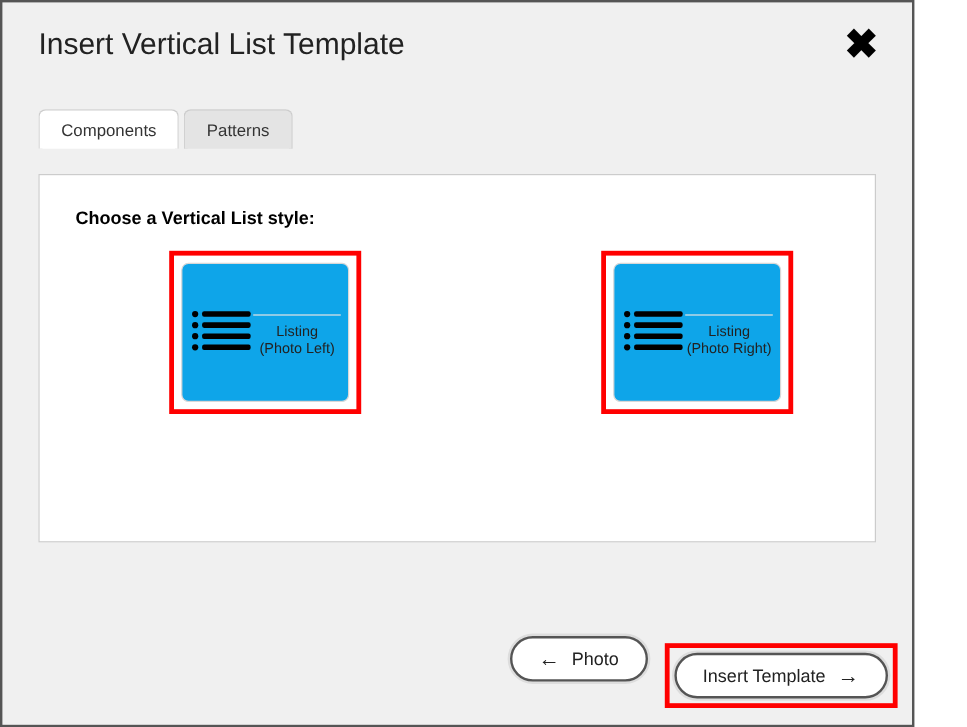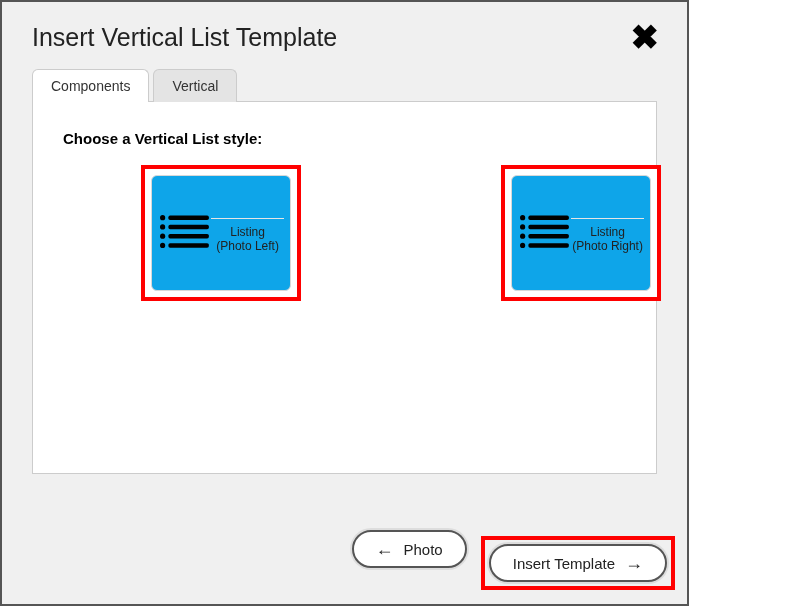--- a/index.html
+++ b/index.html
@@ -2,25 +2,25 @@
 <html><head>
 <meta charset="utf-8">
 <style>
   * { box-sizing: border-box; }
   html, body {
     margin: 0; padding: 0;
     font-family: "Lucida Grande", "Segoe UI", Arial, sans-serif;
     background: #fff;
   }
   .frame {
-    width: 689px; height: 606px;
+    width: 762px; height: 606px;
     border: 2px solid #555;
     background: #f0f0f0;
     position: relative;
-    display: flex; flex-direction: column;
+    display: flex; flex-direction: column; gap: 22px;
   }
   .header {
     display: flex; align-items: center;
     justify-content: space-between;
     padding: 18px 22px 10px 30px;
   }
   .title {
     font-size: 25px;
     color: #222;
     font-weight: 400;
@@ -151,21 +151,21 @@
   <div class="header">
     <div class="title">Insert Vertical List Template</div>
     <div class="close-x">✖</div>
   </div>
 
   <div class="tabs">
     <div class="tab active">
       <span>Components</span>
     </div>
     <div class="tab">
-      <span>Vertical</span>
+      <span>Patterns</span>
     </div>
   </div>
 
   <div class="panel-wrap">
     <div class="panel">
       <div class="choose-label">Choose a Vertical List style:</div>
 
       <div class="options-row">
 
         <div class="option-card">

